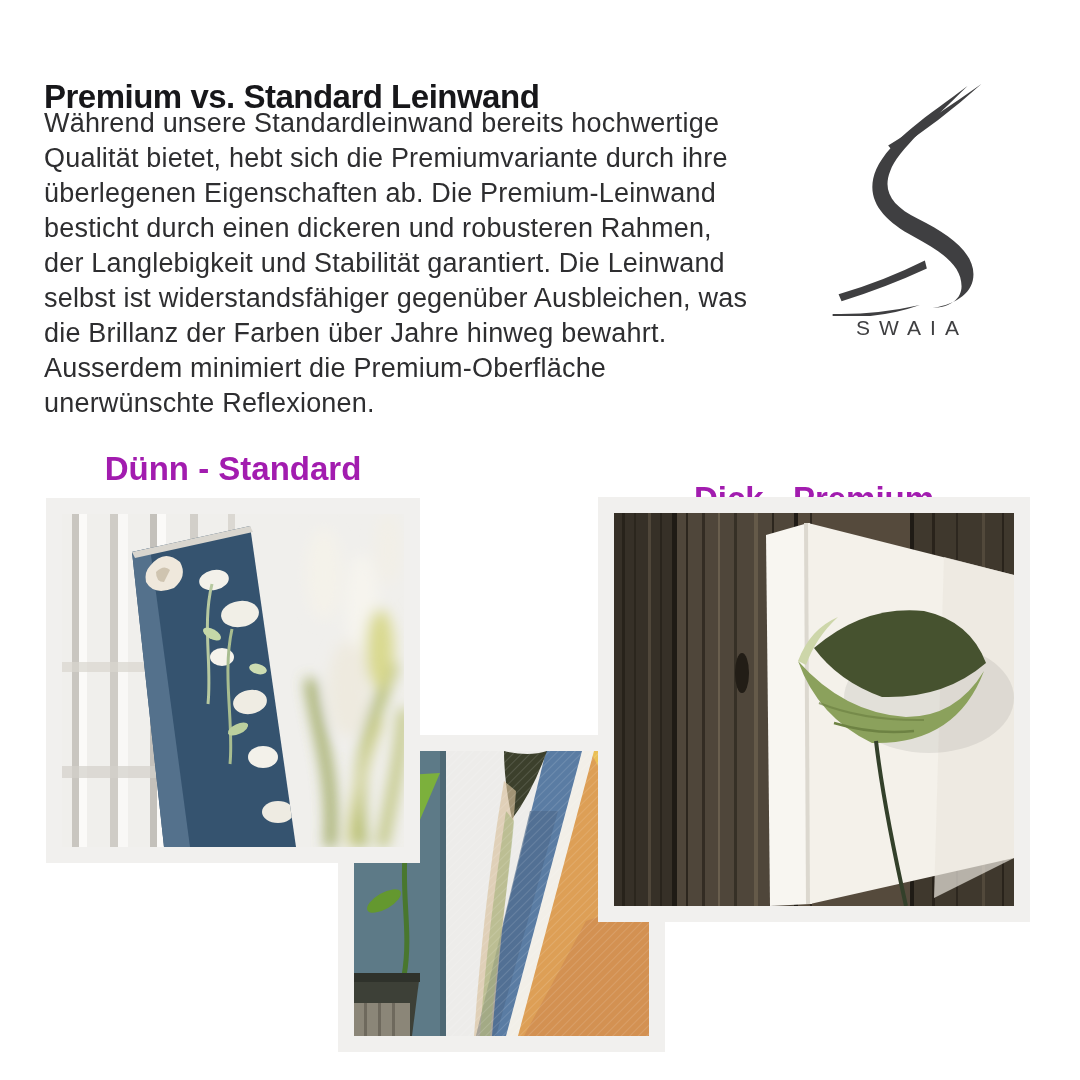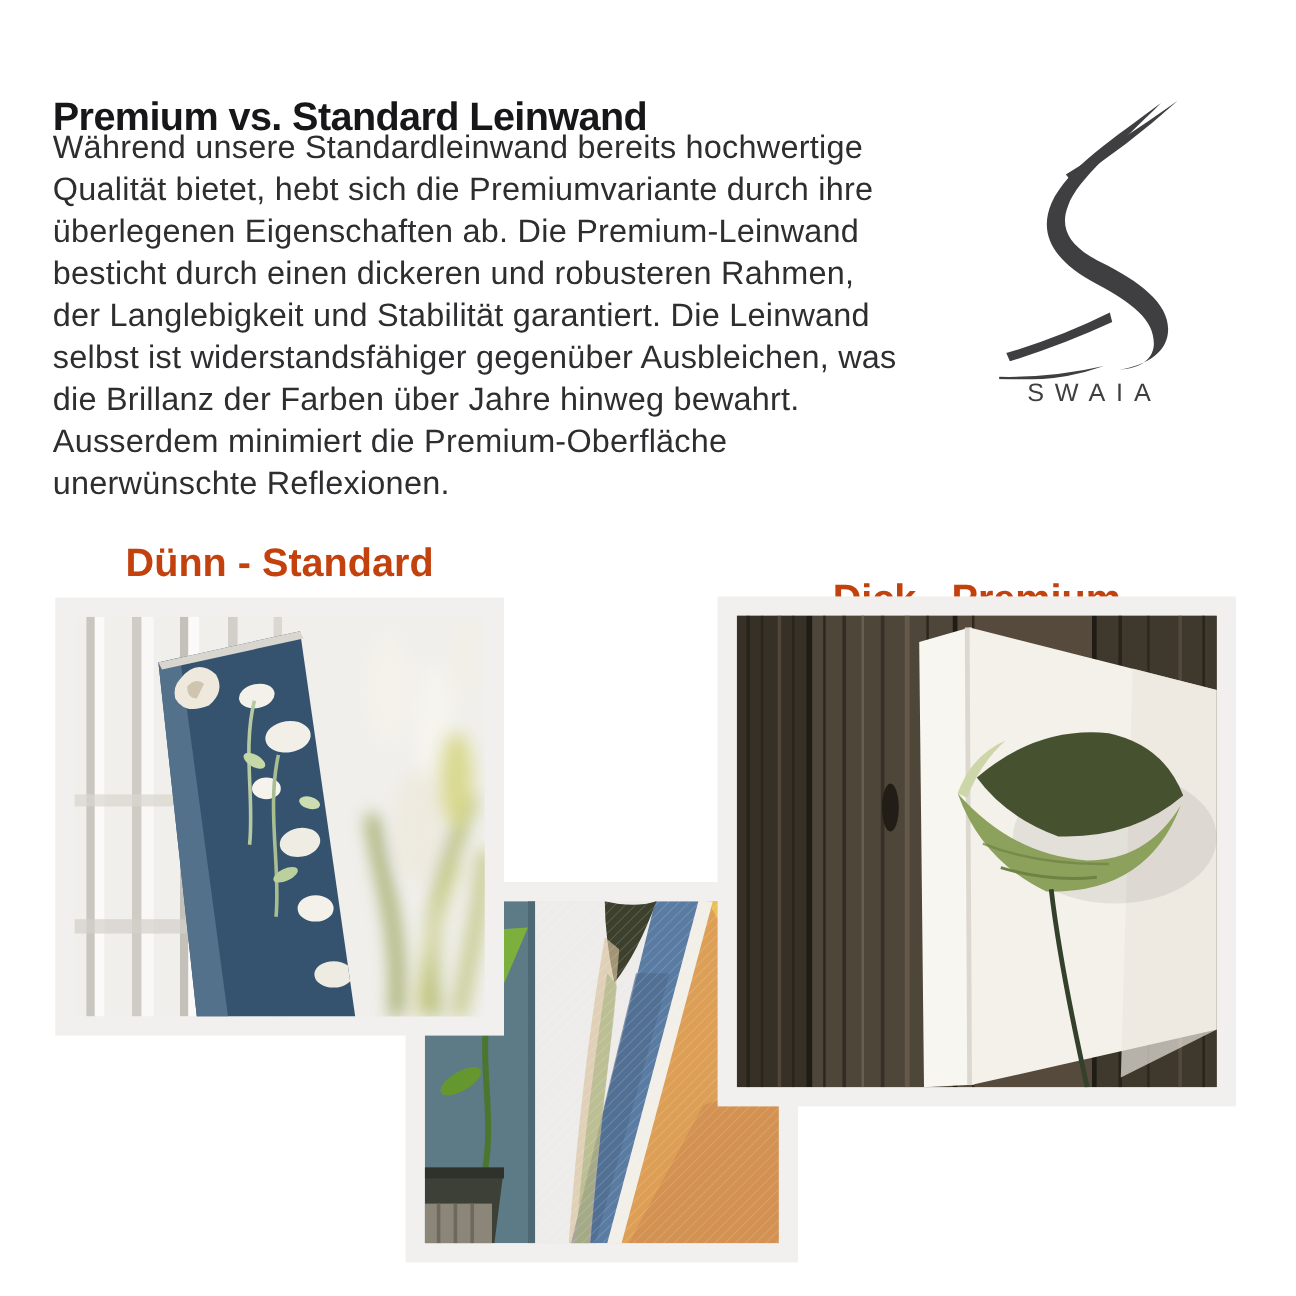--- a/index.html
+++ b/index.html
@@ -20,21 +20,21 @@
   }
   .logo-wrap{
     position:absolute;left:820px;top:78px;width:175px;text-align:center;
   }
   .logo-wrap svg{display:block;margin:0 auto;}
   .wordmark{
     margin-top:0;font-size:21px;letter-spacing:9px;text-indent:9px;
     color:#3f3f41;font-weight:400;
   }
   .col-label{
-    position:absolute;top:450px;font-size:33px;font-weight:700;color:#c2410c;
+    position:absolute;top:450px;font-size:33px;font-weight:700;color:#a21caf;
     text-align:center;
   }
   .col-label.standard{left:46px;width:374px;}
   .col-label.premium{left:598px;width:432px;margin-top:30px;}
   .photo{
     position:absolute;background:#f1f0ee;box-sizing:border-box;padding:16px;
   }
   .photo svg{display:block;width:100%;height:100%;}
   .photo.left  {left:46px; top:498px;width:374px;height:365px;z-index:2;}
   .photo.right {left:598px;top:497px;width:432px;height:425px;z-index:2;}

